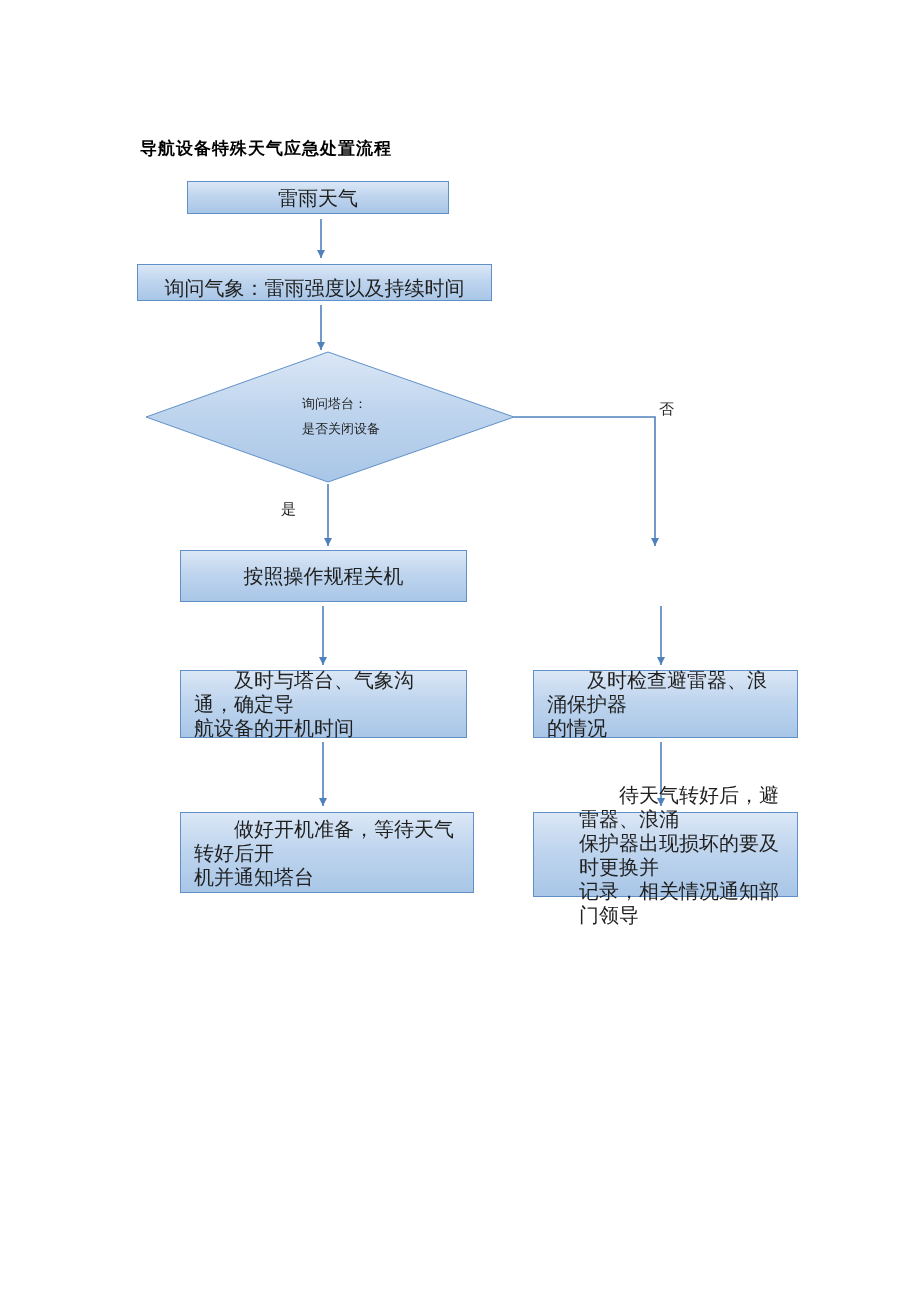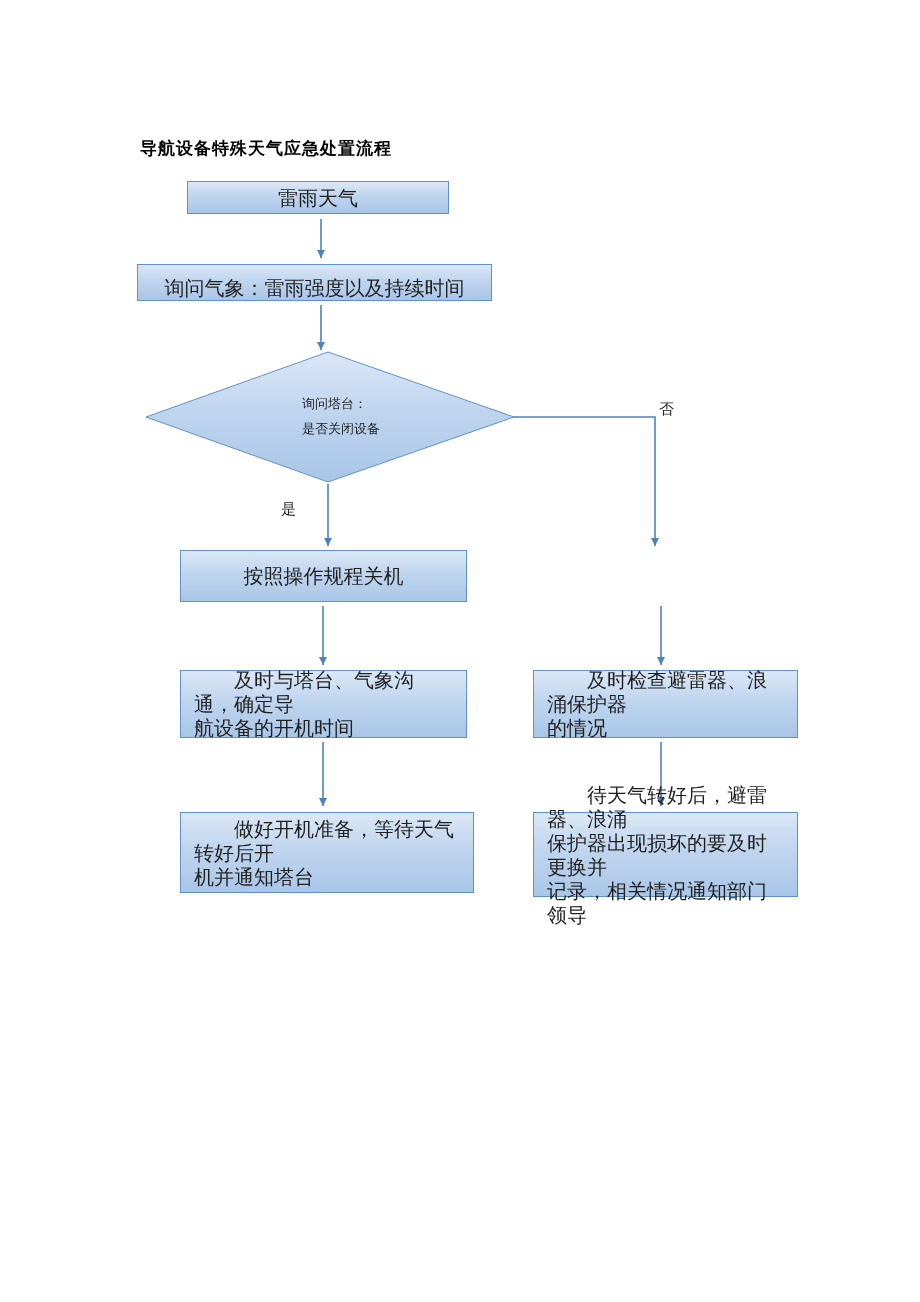--- a/index.html
+++ b/index.html
@@ -127,19 +127,19 @@
   <div class="node wrap" style="left:180px; top:670px; width:287px; height:68px;">
     <div class="txt">及时与塔台、气象沟通，确定导
 航设备的开机时间</div>
   </div>
 
   <div class="node wrap" style="left:180px; top:812px; width:294px; height:81px;">
     <div class="txt">做好开机准备，等待天气转好后开
 机并通知塔台</div>
   </div>
 
-  <div class="node wrap" style="left:533px; top:812px; width:265px; height:85px;">
+  <div class="node wrap" style="left:533px; top:812px; width:265px; height:85px;padding-left:32px;">
     <div class="txt">待天气转好后，避雷器、浪涌
 保护器出现损坏的要及时更换并
 记录，相关情况通知部门领导</div>
   </div>
 
 </div>
 
 </body></html>

